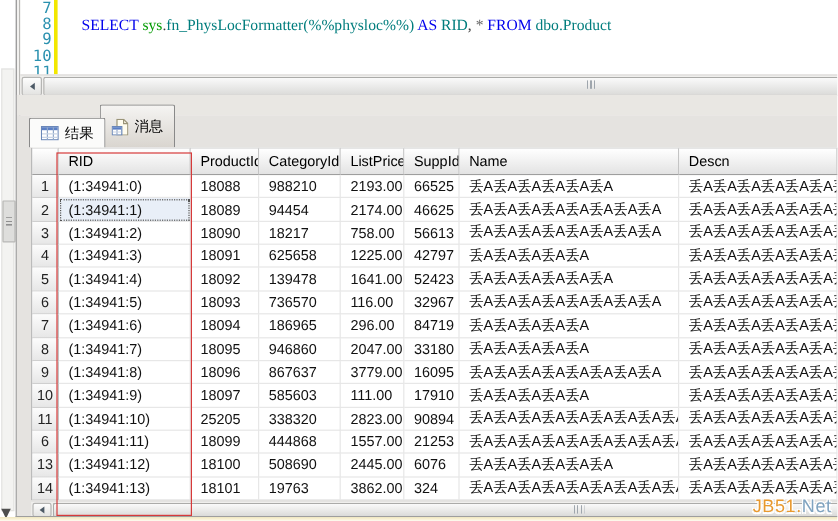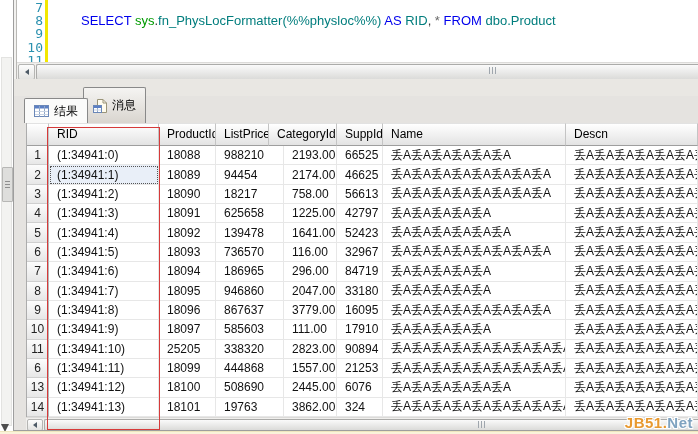--- a/index.html
+++ b/index.html
@@ -20,22 +20,22 @@
       background:linear-gradient(90deg,#9E9E9E 0 1px,#F2F1EF 1px 3px,#B9B8B5 3px 4px);}
   .win-bottom{position:absolute;left:13px;top:430px;width:685px;height:1px;background:#9E9E9E;}
   .cream{position:absolute;left:0;top:431px;width:698px;height:3px;background:#FAF3DA;border-top:1px solid #EFE6BE;}
 
   
   .editor{position:absolute;left:17px;top:0;width:681px;height:62px;background:#ffffff;}
   .gutter{position:absolute;left:0;top:1px;width:26px;text-align:right;color:#2B91AF;
       font-family:"DejaVu Sans Mono",monospace;font-size:13px;}
   .ln{height:13.2px;line-height:13.2px;}
   .modbar{position:absolute;left:28px;top:0;width:3px;height:62px;background:#F2E700;}
-  .code{position:absolute;left:64px;top:14px;height:13px;line-height:13px;white-space:pre;
-      font-family:Liberation Sans, sans-serif;font-size:13px;}
+  .code{position:absolute;left:51px;top:14px;height:13px;line-height:13px;white-space:pre;
+      font-family:Liberation Serif, serif;font-size:13px;}
 
   
   .hscroll{position:absolute;background:#F0EFED;box-sizing:border-box;border-top:1px solid #DCDBD9;}
   .sb-btn{position:absolute;left:1px;top:1px;background:linear-gradient(#FDFDFD,#E3E3E1);
       border:1px solid #B5B5B3;border-radius:2px;display:flex;align-items:center;justify-content:center;}
   .tri-left{width:0;height:0;border-top:3px solid transparent;border-bottom:3px solid transparent;border-right:4px solid #4D5A66;}
   .sb-thumb{position:absolute;top:1px;right:0;background:linear-gradient(#FAFAFA,#DBDBD9);
       border:1px solid #ABABA9;border-right:none;border-radius:2px 0 0 2px;}
   .sb-grip{position:absolute;top:4px;width:9px;height:7px;
       background:repeating-linear-gradient(90deg,#9FA6AD 0 1px,transparent 1px 3px);}
@@ -82,21 +82,21 @@
 
   .grid-sb{left:26px;top:417px;right:0;height:13px;}
   .grid-sb .sb-btn{width:14px;height:10px;}
   .grid-sb .sb-thumb{left:18px;height:10px;}
   .grid-sb .sb-grip{left:452px;top:3px;}
 
   
   .red-rect{position:absolute;left:47px;top:127px;width:111px;height:301px;border:1px solid #D63A3A;pointer-events:none;z-index:5;}
 
   
-  .watermark{position:absolute;right:5px;top:414px;font-size:15px;font-weight:bold;letter-spacing:0.5px;z-index:6;
+  .watermark{position:absolute;right:5px;top:414px;font-size:15px;font-weight:normal;letter-spacing:0.5px;z-index:6;
       text-shadow:-1px -1px 0 #fff,1px -1px 0 #fff,-1px 1px 0 #fff,1px 1px 0 #fff;}
 </style>
 </head>
 <body>
 
 <div class="screen">
 
   <div class="page-strip">
     <div class="page-track">
       <div class="page-thumb"></div>
@@ -151,22 +151,22 @@
         <line x1="1" y1="11" x2="8" y2="11" stroke="#C9D4E4"></line>
       </svg>
       <span>消息</span>
     </div>
   </div>
 
   <div class="grid-header" id="grid-header">
       <div class="hdr c-rowhdr"></div>
       <div class="hdr c-RID">RID</div>
       <div class="hdr c-ProductId">ProductId</div>
+      <div class="hdr c-CategoryId">CategoryId</div>
       <div class="hdr c-ListPrice">ListPrice</div>
-      <div class="hdr c-CategoryId">CategoryId</div>
       <div class="hdr c-SuppId">SuppId</div>
       <div class="hdr c-Name">Name</div>
       <div class="hdr c-Descn">Descn</div>
     </div>
   <div class="grid-body" id="grid-body">
       <div class="grow">
         <div class="cell rownum c-rowhdr">1</div>
         <div class="cell c-RID">(1:34941:0)</div>
         <div class="cell c-ProductId">18088</div>
         <div class="cell c-CategoryId">988210</div>

